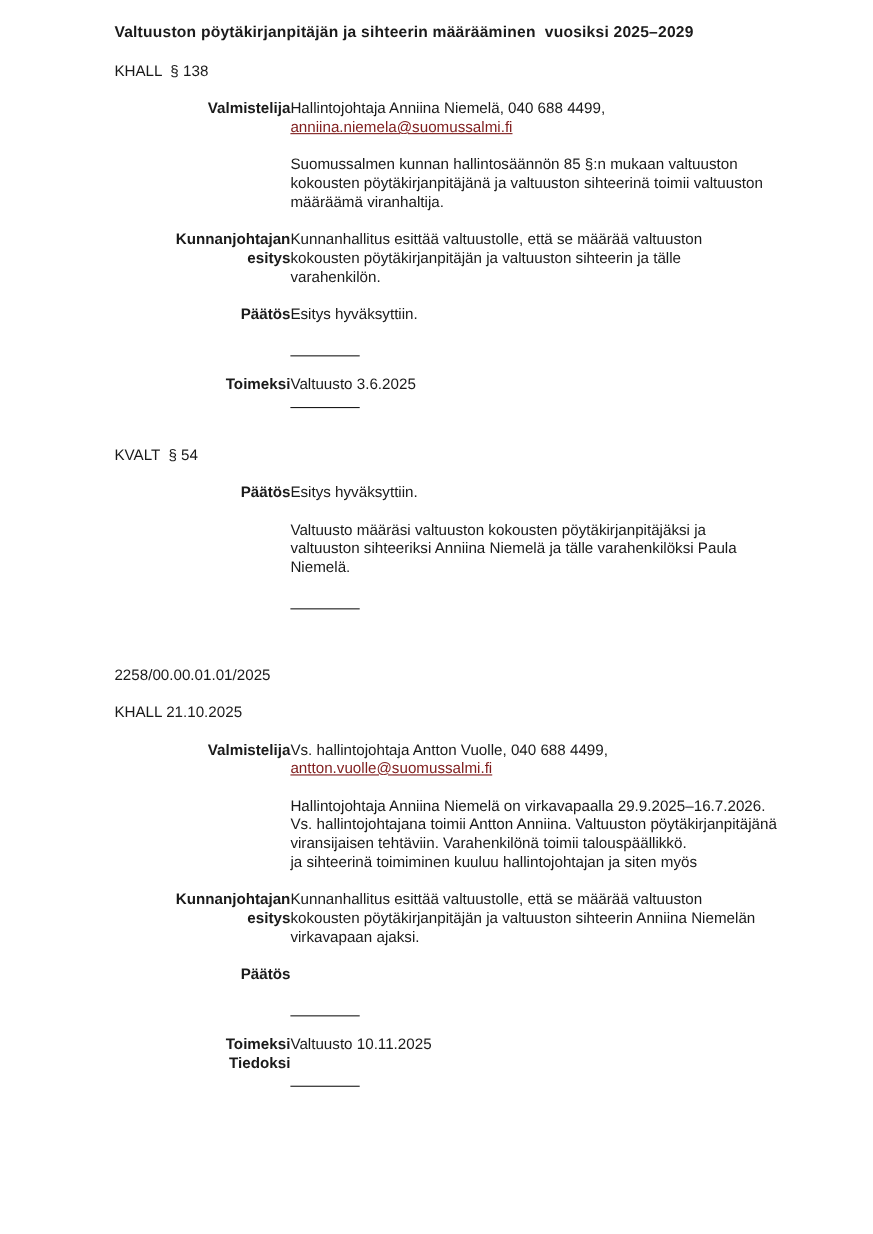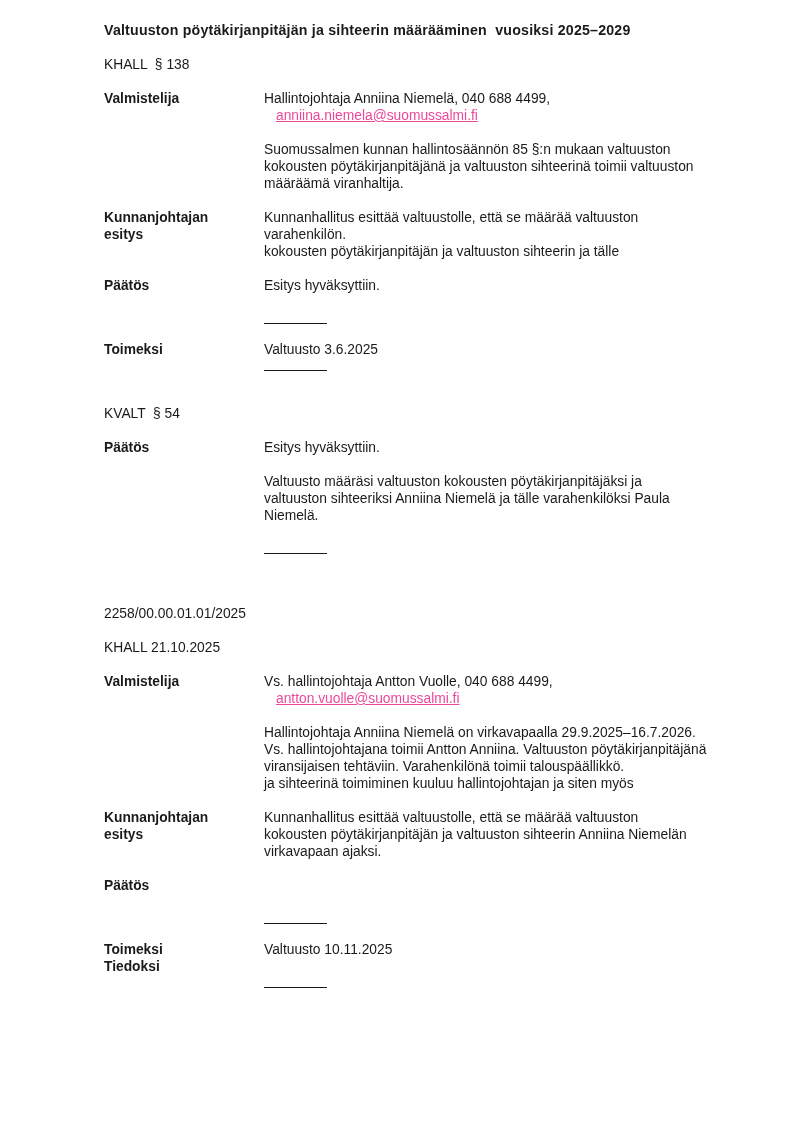--- a/index.html
+++ b/index.html
@@ -23,27 +23,27 @@
     letter-spacing:0.2px;
   }
   .heading { white-space:pre; }
   .plain   { white-space:pre; }
   .spacer  { height:17px; }
   .row { display:flex; align-items:flex-start; }
   .label {
     width:160px; flex:0 0 160px;
     font-weight:bold;
     white-space:pre-line;
+    text-align:right;
   }
   .content { flex:1 1 auto; min-width:0; }
   .line { white-space:pre; }
   .line a {
-    color:#ec4899;
+    color:#7f1d1d;
     text-decoration:underline;
-    margin-left:12px;
   }
   .rule {
     width:63px; height:12px;
     border-bottom:1.2px solid #1a1a1a;
   }
 </style>
 </head>
 <body>
 
 <div class="page">
@@ -67,22 +67,22 @@
           <div class="line">kokousten pöytäkirjanpitäjänä ja valtuuston sihteerinä toimii valtuuston</div>
           <div class="line">määräämä viranhaltija.</div>
         </div>
       </div>
       <div class="block spacer"></div>
       <div class="block row">
         <div class="label">Kunnanjohtajan
 esitys</div>
         <div class="content">
           <div class="line">Kunnanhallitus esittää valtuustolle, että se määrää valtuuston</div>
+          <div class="line">kokousten pöytäkirjanpitäjän ja valtuuston sihteerin ja tälle</div>
           <div class="line">varahenkilön.</div>
-          <div class="line">kokousten pöytäkirjanpitäjän ja valtuuston sihteerin ja tälle</div>
         </div>
       </div>
       <div class="block spacer"></div>
       <div class="block row">
         <div class="label">Päätös</div>
         <div class="content">
           <div class="line">Esitys hyväksyttiin.</div>
         </div>
       </div>
       <div class="block spacer"></div>

